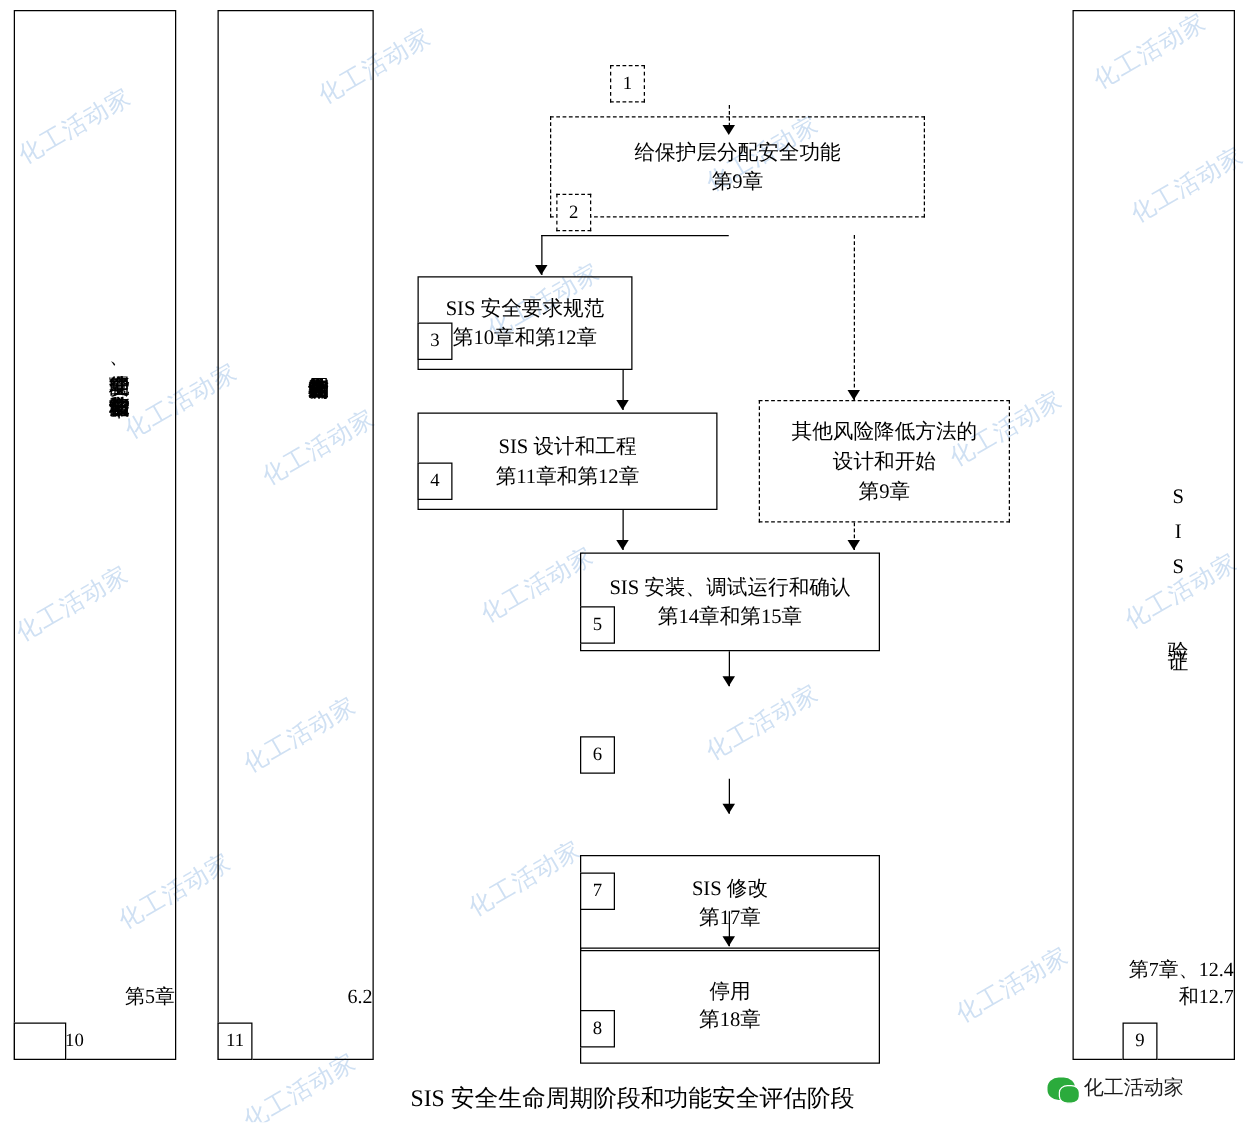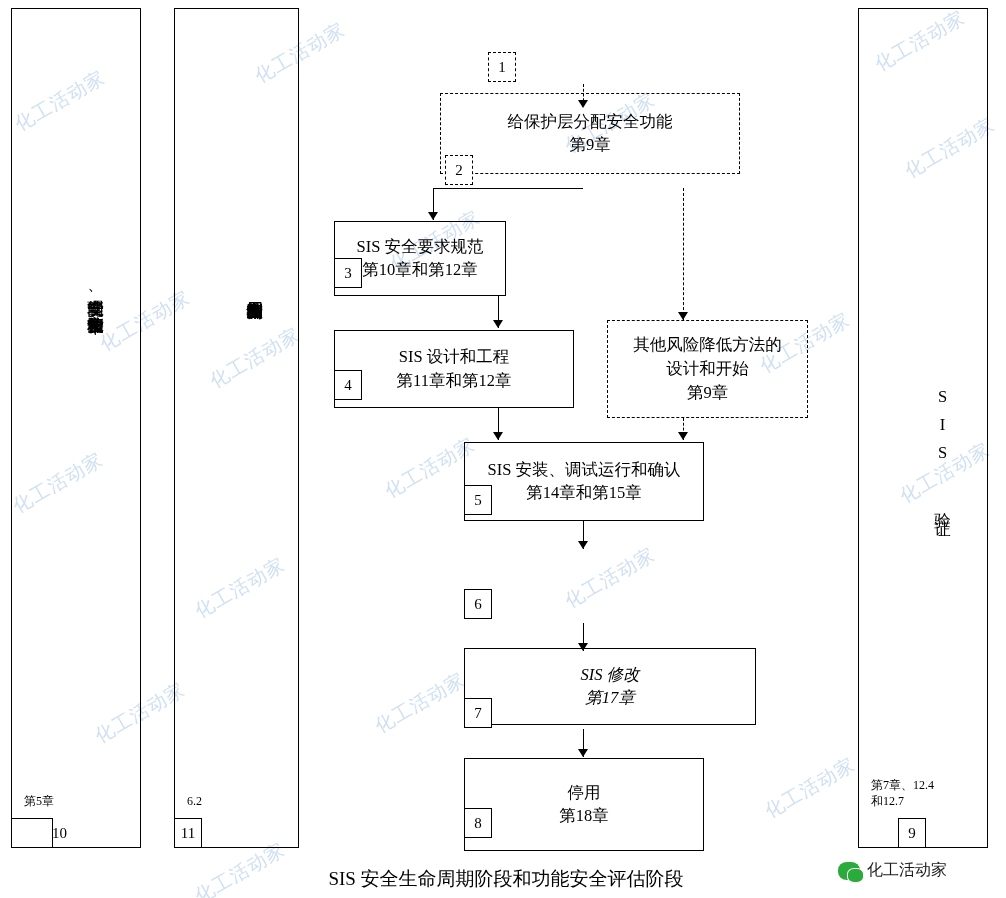--- a/index.html
+++ b/index.html
@@ -86,24 +86,24 @@
     position: absolute;
     left: 0;
     right: 0;
     text-align: center;
     font-size: 16.5px;
     line-height: 1.55;
     letter-spacing: 0;
   }
   .colbox .bottomlabel {
     position: absolute;
-    left: 12px;
+    left: 1px;
     right: 0;
-    text-align: left;
-    font-size: 12px;
+    text-align: right;
+    font-size: 16px;
     line-height: 1.35;
   }
 
   
   .ln {
     position: absolute;
     background: #000000;
     z-index: 8;
   }
   .vline { width: 1px; }
@@ -262,21 +262,21 @@
   </div>
 
   <div class="box" style="left:464px; top:442px; width:240px; height:79px;">
     <div class="txt">SIS 安装、调试运行和确认
 第14章和第15章</div>
   </div>
   <div class="numtag" style="left:464px; top:485px;">5</div>
 
   <div class="numtag" style="left:464px; top:589px;">6</div>
 
-  <div class="box" style="left:464px; top:648px; width:292px; height:77px;font-style:italic;">
+  <div class="box" style="left:464px; top:684px; width:240px; height:77px;">
     <div class="txt">SIS  修改
 第17章</div>
   </div>
   <div class="numtag" style="left:464px; top:698px;">7</div>
 
   <div class="box" style="left:464px; top:758px; width:240px; height:93px;">
     <div class="txt">停用
 第18章</div>
   </div>
   <div class="numtag" style="left:464px; top:808px;">8</div>

